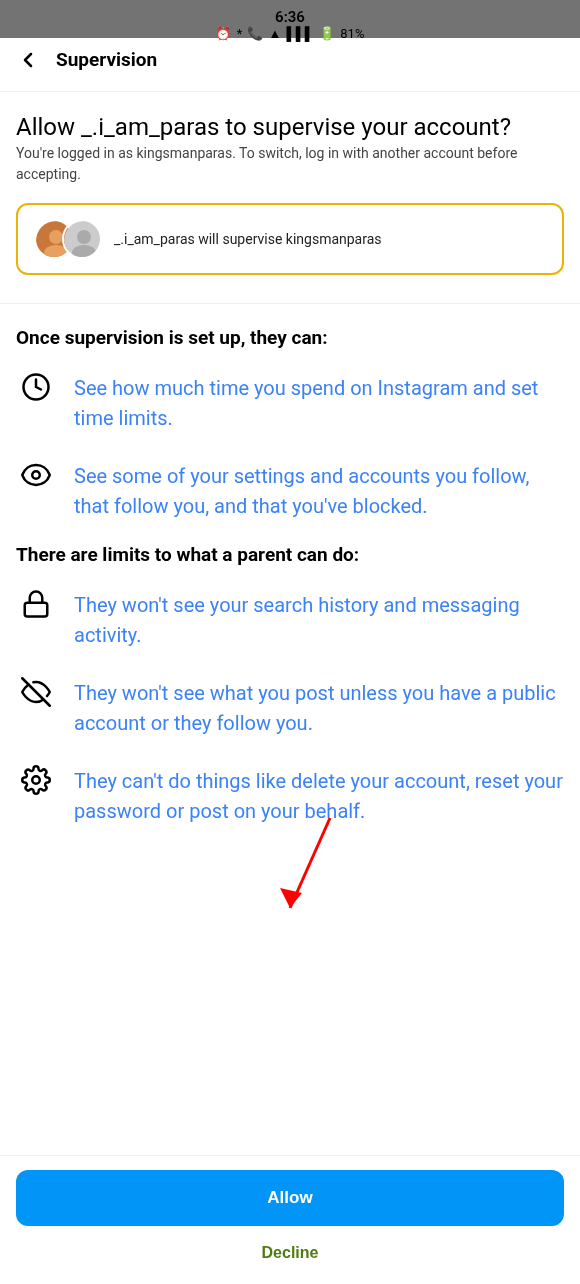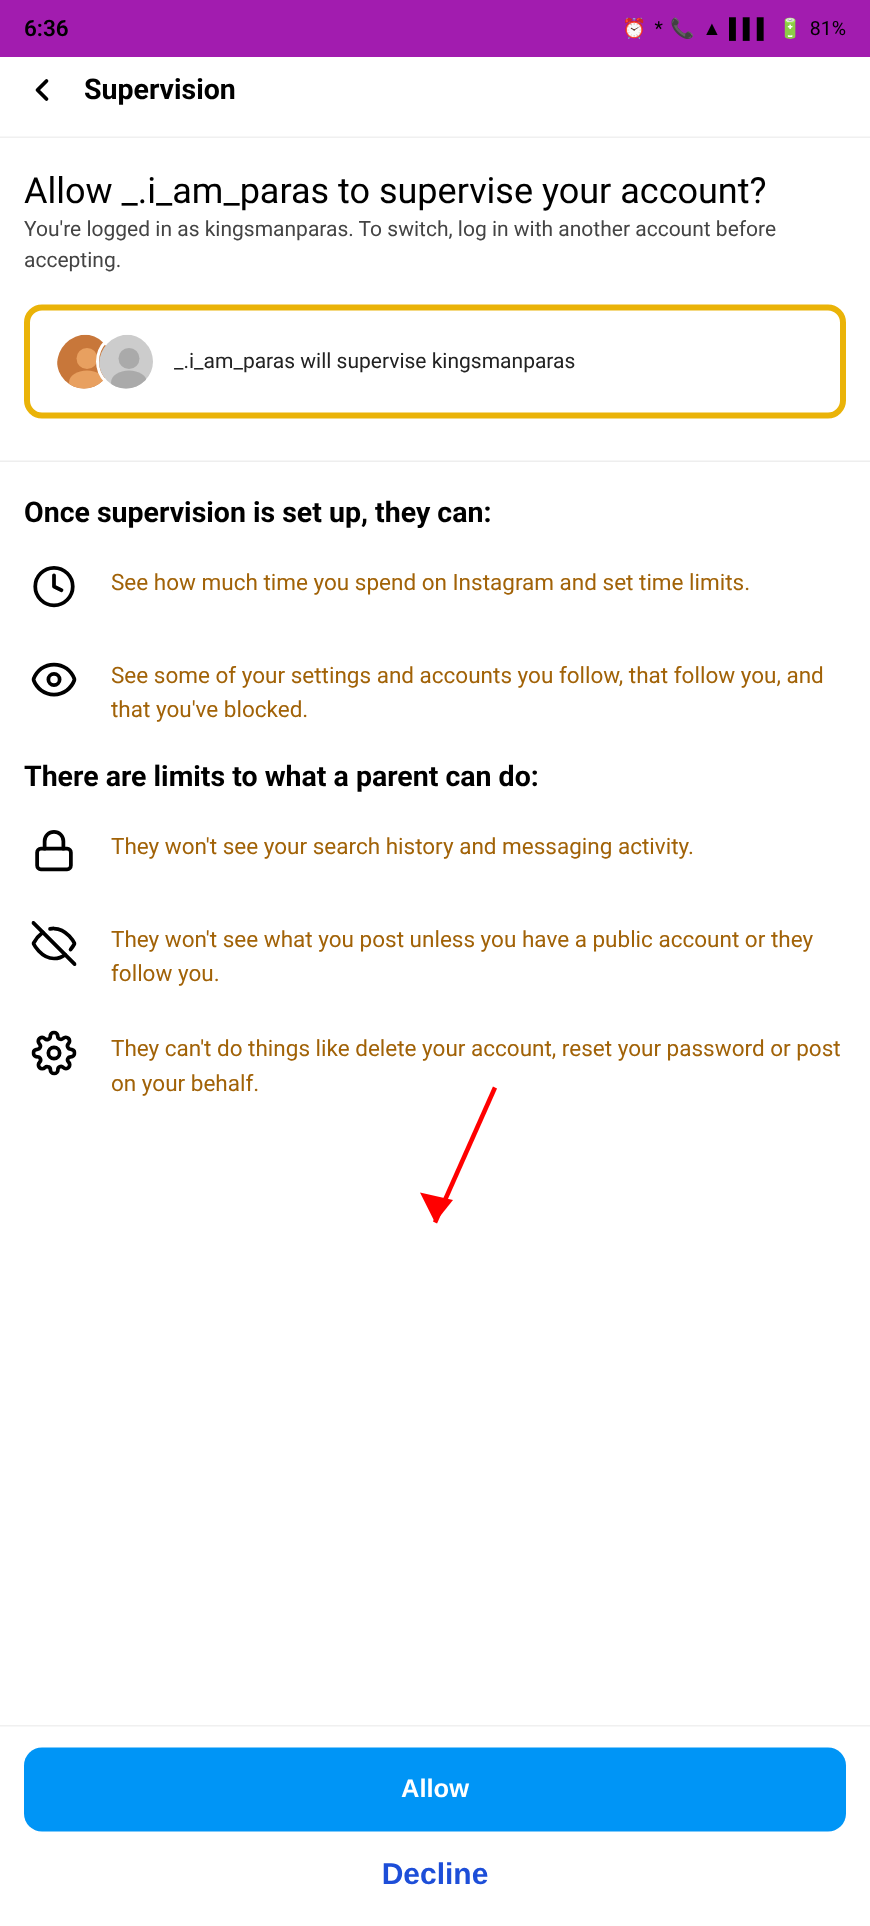--- a/index.html
+++ b/index.html
@@ -14,21 +14,22 @@
       overflow-x: hidden;
     }
 
     
     .status-bar {
       display: flex;
       justify-content: space-between;
       align-items: center;
       padding: 8px 16px;
       height: 38px;
-      background: #a21caf;
+      background: #737373;
+      flex-direction: column;
     }
     .status-time {
       font-size: 15px;
       font-weight: 600;
     }
     .status-icons {
       display: flex;
       align-items: center;
       gap: 5px;
       font-size: 13px;
@@ -68,21 +69,21 @@
     .subtitle {
       font-size: 14px;
       color: #444;
       text-align: left;
       line-height: 1.5;
       margin-bottom: 18px;
     }
 
     
     .account-card {
-      border: 4px solid #eab308;
+      border: 2px solid #eab308;
       border-radius: 12px;
       padding: 14px 16px;
       display: flex;
       align-items: center;
       gap: 12px;
       margin-bottom: 28px;
     }
     .avatars {
       display: flex;
       align-items: center;
@@ -134,22 +135,22 @@
     .perm-icon svg {
       width: 30px;
       height: 30px;
       fill: none;
       stroke: #000;
       stroke-width: 2;
       stroke-linecap: round;
       stroke-linejoin: round;
     }
     .perm-text {
-      font-size: 15px;
-      color: #a16207;
+      font-size: 20px;
+      color: #3b82f6;
       line-height: 1.5;
       padding-top: 6px;
     }
 
     
     .bottom-area {
       position: fixed;
       bottom: 0;
       left: 0;
       width: 580px;
@@ -167,23 +168,23 @@
       font-weight: 600;
       padding: 18px;
       cursor: pointer;
       display: block;
       text-align: center;
       margin-bottom: 12px;
     }
     .decline-btn {
       width: 100%;
       background: transparent;
-      color: #1d4ed8;
+      color: #4d7c0f;
       border: none;
-      font-size: 20px;
+      font-size: 16px;
       font-weight: 600;
       cursor: pointer;
       display: block;
       text-align: center;
       padding: 6px;
     }
 
     .content-scroll {
       padding-bottom: 160px;
     }

